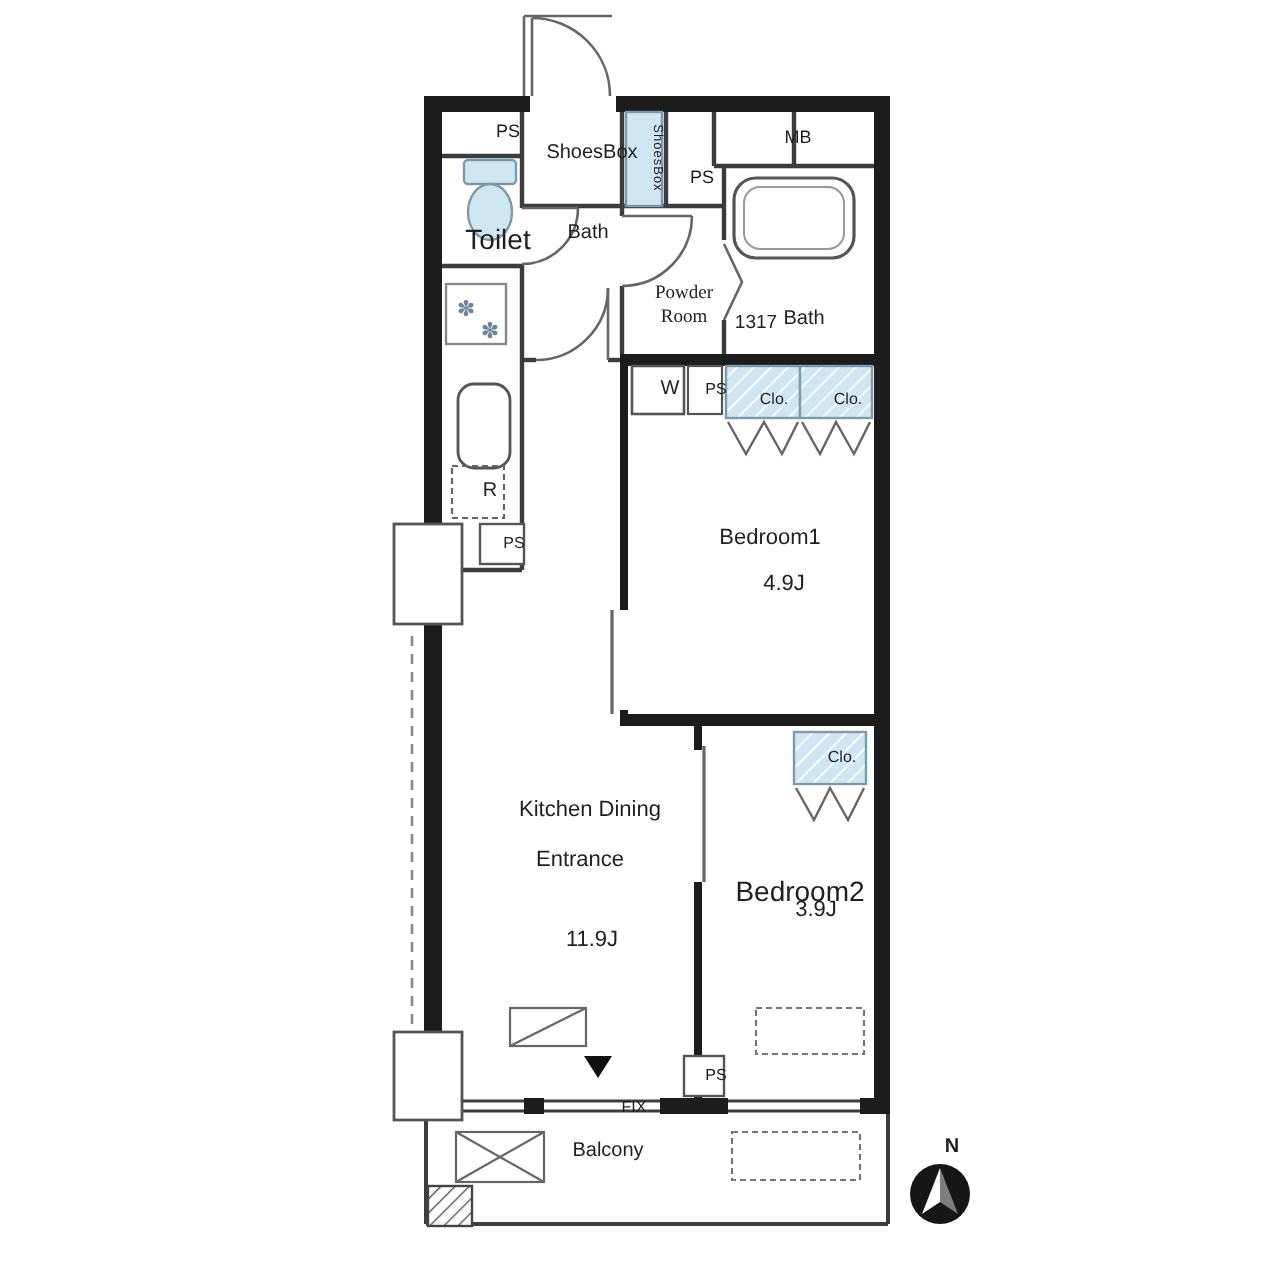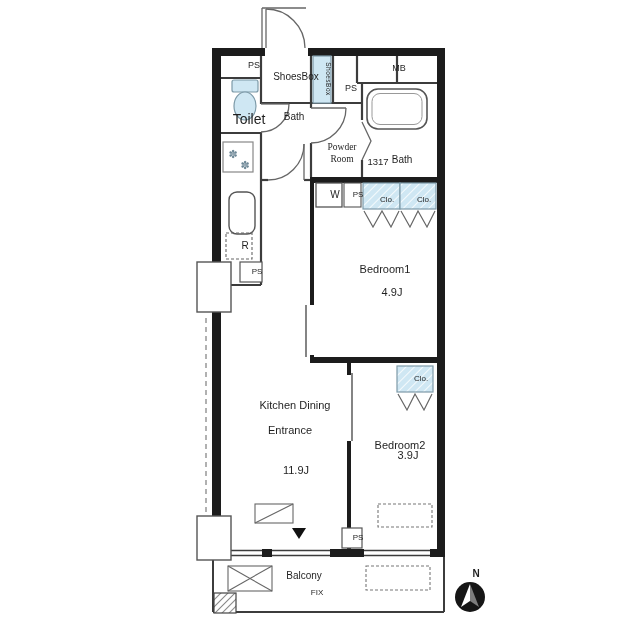--- a/index.html
+++ b/index.html
@@ -172,20 +172,20 @@
   <div class="lbl" style="left:381px;top:200px;font-size:8px">Clo.</div>
   <div class="lbl" style="left:418px;top:200px;font-size:8px">Clo.</div>
   <div class="lbl" style="left:379px;top:270px;font-size:11px">Bedroom1</div>
   <div class="lbl" style="left:386px;top:293px;font-size:11px">4.9J</div>
   <div class="lbl" style="left:239px;top:246px;font-size:10px">R</div>
   <div class="lbl" style="left:251px;top:272px;font-size:8px">PS</div>
   <div class="lbl" style="left:289px;top:406px;font-size:11px">Kitchen Dining</div>
   <div class="lbl" style="left:284px;top:431px;font-size:11px">Entrance</div>
   <div class="lbl" style="left:290px;top:471px;font-size:11px">11.9J</div>
   <div class="lbl" style="left:415px;top:379px;font-size:8px">Clo.</div>
-  <div class="lbl" style="left:394px;top:446px;font-size:11px">Bedroom2</div>
+  <div class="lbl" style="left:394px;top:446px;font-size:14px">Bedroom2</div>
   <div class="lbl" style="left:402px;top:456px;font-size:11px">3.9J</div>
-  <div class="lbl" style="left:311px;top:593px;font-size:8px">FIX</div>
+  <div class="lbl" style="left:311px;top:554px;font-size:8px">FIX</div>
   <div class="lbl" style="left:352px;top:538px;font-size:8px">PS</div>
   <div class="lbl" style="left:298px;top:576px;font-size:10px">Balcony</div>
   <div class="lbl bold" style="left:470px;top:574px;font-size:10px">N</div>
 
 </div>
 
 </body></html>

